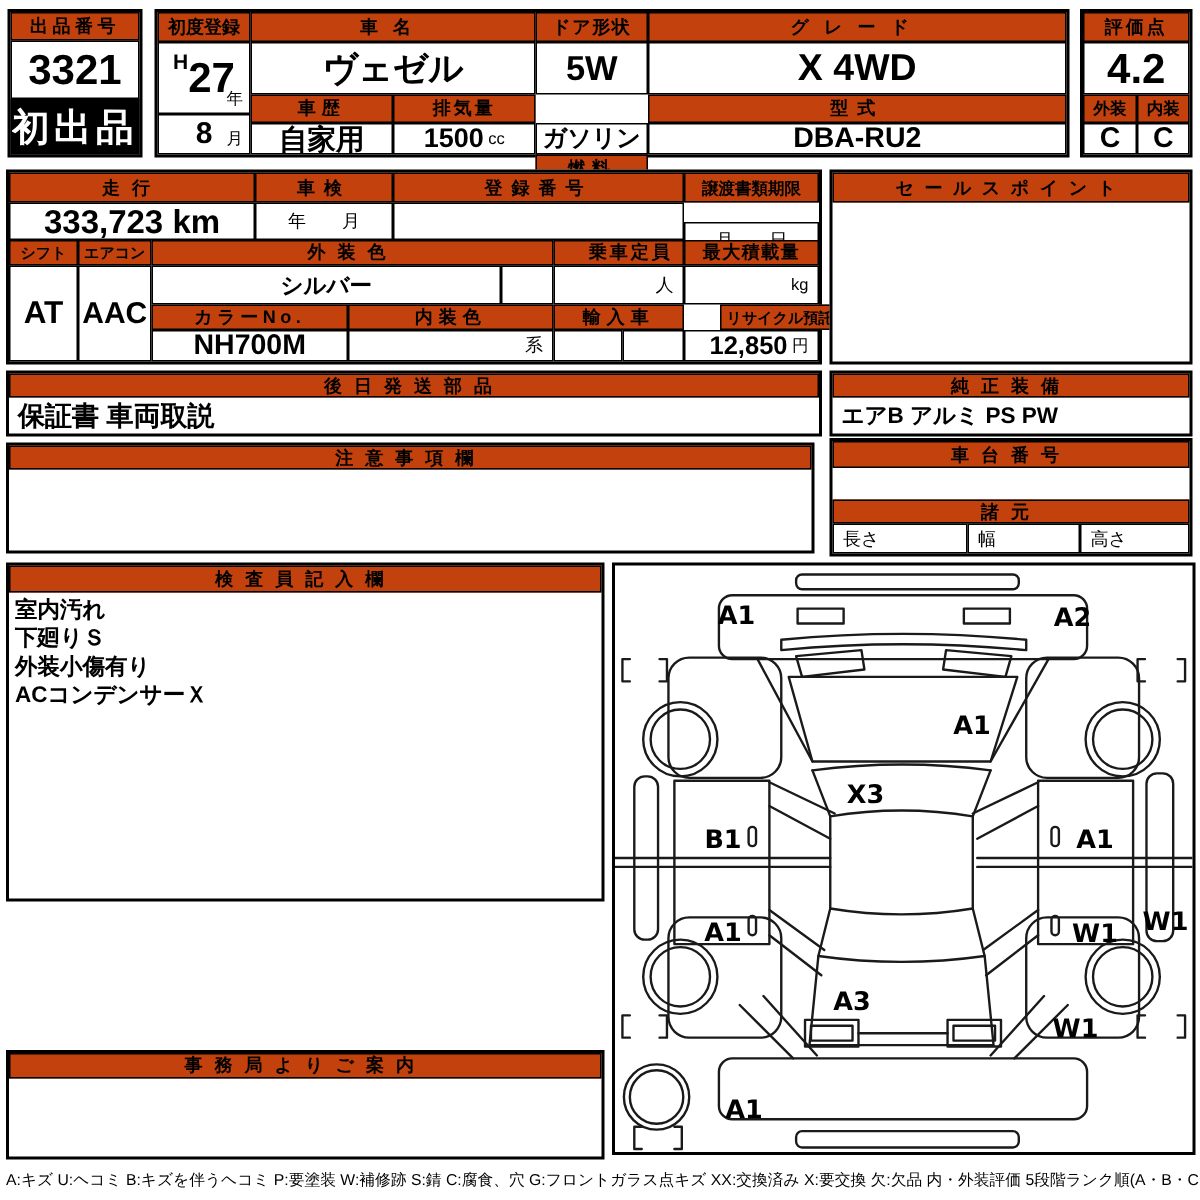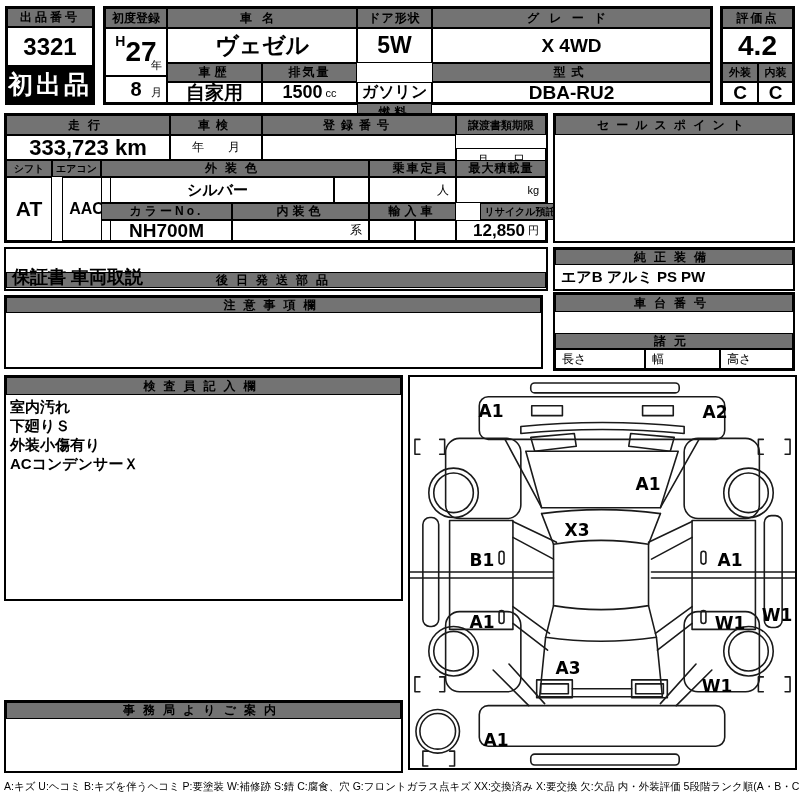--- a/index.html
+++ b/index.html
@@ -1,21 +1,21 @@
 <!DOCTYPE html>
 <html><head>
 <meta charset="utf-8">
 <style>
   html,body{margin:0;padding:0;background:#fff;}
   #sheet{position:relative;width:800px;height:800px;background:#ffffff;
          font-family:"Liberation Sans","DejaVu Sans",sans-serif;color:#000;}
   .blk{position:absolute;border:2px solid #000;box-sizing:border-box;background:#fff;}
   .cell{position:absolute;border:1px solid #000;box-sizing:border-box;
         display:flex;align-items:center;justify-content:center;overflow:hidden;white-space:nowrap;}
-  .hdr{background:#737373;font-size:12px;font-weight:600;}
+  .hdr{background:#c2410c;font-size:12px;font-weight:600;}
   .val{font-weight:bold;}
   .left{justify-content:flex-start;padding-left:6px;}
   .right{justify-content:flex-end;padding-right:6px;}
   .unit{font-size:11px;font-weight:normal;margin-left:3px;}
   .badge{background:#000;color:#fff;font-size:25px;font-weight:bold;letter-spacing:3px;}
   .era{font-size:14px;font-weight:bold;align-self:flex-start;margin-top:4px;}
   .bignum{font-size:28px;font-weight:bold;line-height:1;}
   .suffix{position:absolute;right:4px;bottom:2px;font-size:11px;font-weight:normal;}
   .insp-line{font-size:15px;font-weight:bold;line-height:19px;padding-left:4px;}
   #legend{position:absolute;left:4px;top:780px;width:792px;font-size:10.5px;
@@ -25,21 +25,21 @@
   .dmg{position:absolute;transform:translate(-50%,-50%);font-size:17px;font-weight:bold;
        font-family:"DejaVu Sans","Liberation Sans",sans-serif;}
 </style>
 </head>
 <body>
 
 <div id="sheet">
 
   <div class="blk" style="left:5px;top:6px;width:90px;height:99px;">
     <div class="cell hdr" style="left:0;top:0;width:86px;height:19px;letter-spacing:3px;">出品番号</div>
-    <div class="cell val" style="left:0;top:19px;width:86px;height:39px;font-size:24px;">3321</div>
+    <div class="cell val" style="left:0;top:19px;width:86px;height:39px;font-size:28px;">3321</div>
     <div class="cell badge" style="left:0;top:58px;width:86px;height:37px;">初出品</div>
   </div>
 
   <div class="blk" style="left:103px;top:6px;width:610px;height:99px;">
     <div class="cell hdr" style="left:0;top:0;width:62px;height:20px;">初度登録</div>
     <div class="cell" style="left:0;top:20px;width:62px;height:48px;">
       <span class="era">H</span>
         <span class="bignum">27</span>
       <span class="suffix">年</span>
     </div>
@@ -54,21 +54,21 @@
     <div class="cell hdr" style="left:157px;top:55px;width:95px;height:19px;letter-spacing:2px;">排気量</div>
     <div class="cell val" style="left:157px;top:74px;width:95px;height:21px;font-size:18px;">
       <span>1500</span>
       <span class="unit">cc</span>
     </div>
     <div class="cell hdr" style="left:252px;top:0;width:75px;height:20px;letter-spacing:1px;">ドア形状</div>
     <div class="cell val" style="left:252px;top:20px;width:75px;height:35px;font-size:23px;">5W</div>
     <div class="cell hdr" style="left:252px;top:55px;width:75px;height:19px;letter-spacing:4px;margin-top:40px;">燃料</div>
     <div class="cell val" style="left:252px;top:74px;width:75px;height:21px;font-size:16px;">ガソリン</div>
     <div class="cell hdr" style="left:327px;top:0;width:279px;height:20px;letter-spacing:10px;">グレード</div>
-    <div class="cell val" style="left:327px;top:20px;width:279px;height:35px;font-size:19px;">X 4WD</div>
+    <div class="cell val" style="left:327px;top:20px;width:279px;height:35px;font-size:25px;">X 4WD</div>
     <div class="cell hdr" style="left:327px;top:55px;width:279px;height:19px;letter-spacing:6px;">型式</div>
     <div class="cell val" style="left:327px;top:74px;width:279px;height:21px;font-size:19px;">DBA-RU2</div>
   </div>
 
   <div class="blk" style="left:720px;top:6px;width:75px;height:99px;">
     <div class="cell hdr" style="left:0;top:0;width:71px;height:20px;letter-spacing:2px;">評価点</div>
     <div class="cell val" style="left:0;top:20px;width:71px;height:35px;font-size:28px;">4.2</div>
     <div class="cell hdr" style="left:0;top:55px;width:36px;height:19px;font-size:11px;">外装</div>
     <div class="cell hdr" style="left:36px;top:55px;width:35px;height:19px;font-size:11px;">内装</div>
     <div class="cell val" style="left:0;top:74px;width:36px;height:21px;font-size:19px;">C</div>
@@ -81,21 +81,21 @@
     <div class="cell hdr" style="left:164px;top:0;width:92px;height:20px;letter-spacing:6px;">車検</div>
     <div class="cell" style="left:164px;top:20px;width:92px;height:25px;font-size:12px;">年　　月</div>
     <div class="cell hdr" style="left:256px;top:0;width:194px;height:20px;letter-spacing:6px;">登録番号</div>
     <div class="cell" style="left:256px;top:20px;width:194px;height:25px;"></div>
     <div class="cell hdr" style="left:450px;top:0;width:90px;height:20px;font-size:11px;">譲渡書類期限</div>
     <div class="cell" style="left:450px;top:33px;width:90px;height:25px;font-size:12px;">月　　日</div>
 
     <div class="cell hdr" style="left:0;top:45px;width:46px;height:17px;font-size:10px;">シフト</div>
     <div class="cell hdr" style="left:46px;top:45px;width:49px;height:17px;font-size:10px;">エアコン</div>
     <div class="cell val" style="left:0;top:62px;width:46px;height:64px;font-size:21px;">AT</div>
-    <div class="cell val" style="left:56px;top:62px;width:49px;height:64px;font-size:16px;">AAC</div>
+    <div class="cell val" style="left:46px;top:62px;width:49px;height:64px;font-size:20px;">AAC</div>
 
     <div class="cell hdr" style="left:95px;top:45px;width:268px;height:17px;letter-spacing:8px;">外装色</div>
     <div class="cell val" style="left:95px;top:62px;width:233px;height:26px;font-size:15px;">シルバー</div>
     <div class="cell" style="left:328px;top:62px;width:35px;height:26px;"></div>
     <div class="cell hdr" style="left:363px;top:45px;width:87px;height:17px;letter-spacing:2px;padding-left:16px;">乗車定員</div>
     <div class="cell right" style="left:363px;top:62px;width:87px;height:26px;font-size:12px;">人</div>
     <div class="cell hdr" style="left:450px;top:45px;width:90px;height:17px;letter-spacing:1px;">最大積載量</div>
     <div class="cell right" style="left:450px;top:62px;width:90px;height:26px;font-size:11px;">kg</div>
 
     <div class="cell hdr" style="left:95px;top:88px;width:131px;height:17px;letter-spacing:3px;">カラーNo.</div>
@@ -111,21 +111,21 @@
       <span class="unit">円</span>
     </div>
   </div>
 
   <div class="blk" style="left:553px;top:113px;width:242px;height:130px;">
     <div class="cell hdr" style="left:0;top:0;width:238px;height:20px;letter-spacing:7px;">セールスポイント</div>
     <div class="cell left" style="left:0;top:20px;width:238px;height:106px;border:none;"></div>
   </div>
 
   <div class="blk" style="left:4px;top:247px;width:544px;height:44px;">
-    <div class="cell hdr" style="left:0;top:0;width:540px;height:16px;letter-spacing:8px;margin-top:23px;">後日発送部品</div>
+    <div class="cell hdr" style="left:0;top:0;width:540px;height:16px;letter-spacing:8px;">後日発送部品</div>
     <div class="cell left val" style="left:0;top:16px;width:540px;height:24px;font-size:18px;border:none;">保証書 車両取説</div>
   </div>
 
   <div class="blk" style="left:553px;top:247px;width:242px;height:44px;padding-left:21px;">
     <div class="cell hdr" style="left:0;top:0;width:238px;height:16px;letter-spacing:8px;">純正装備</div>
     <div class="cell left val" style="left:0;top:16px;width:238px;height:24px;font-size:15px;border:none;">エアB アルミ PS PW</div>
   </div>
 
   <div class="blk" style="left:4px;top:295px;width:539px;height:74px;">
     <div class="cell hdr" style="left:0;top:0;width:535px;height:16px;letter-spacing:8px;">注意事項欄</div>

